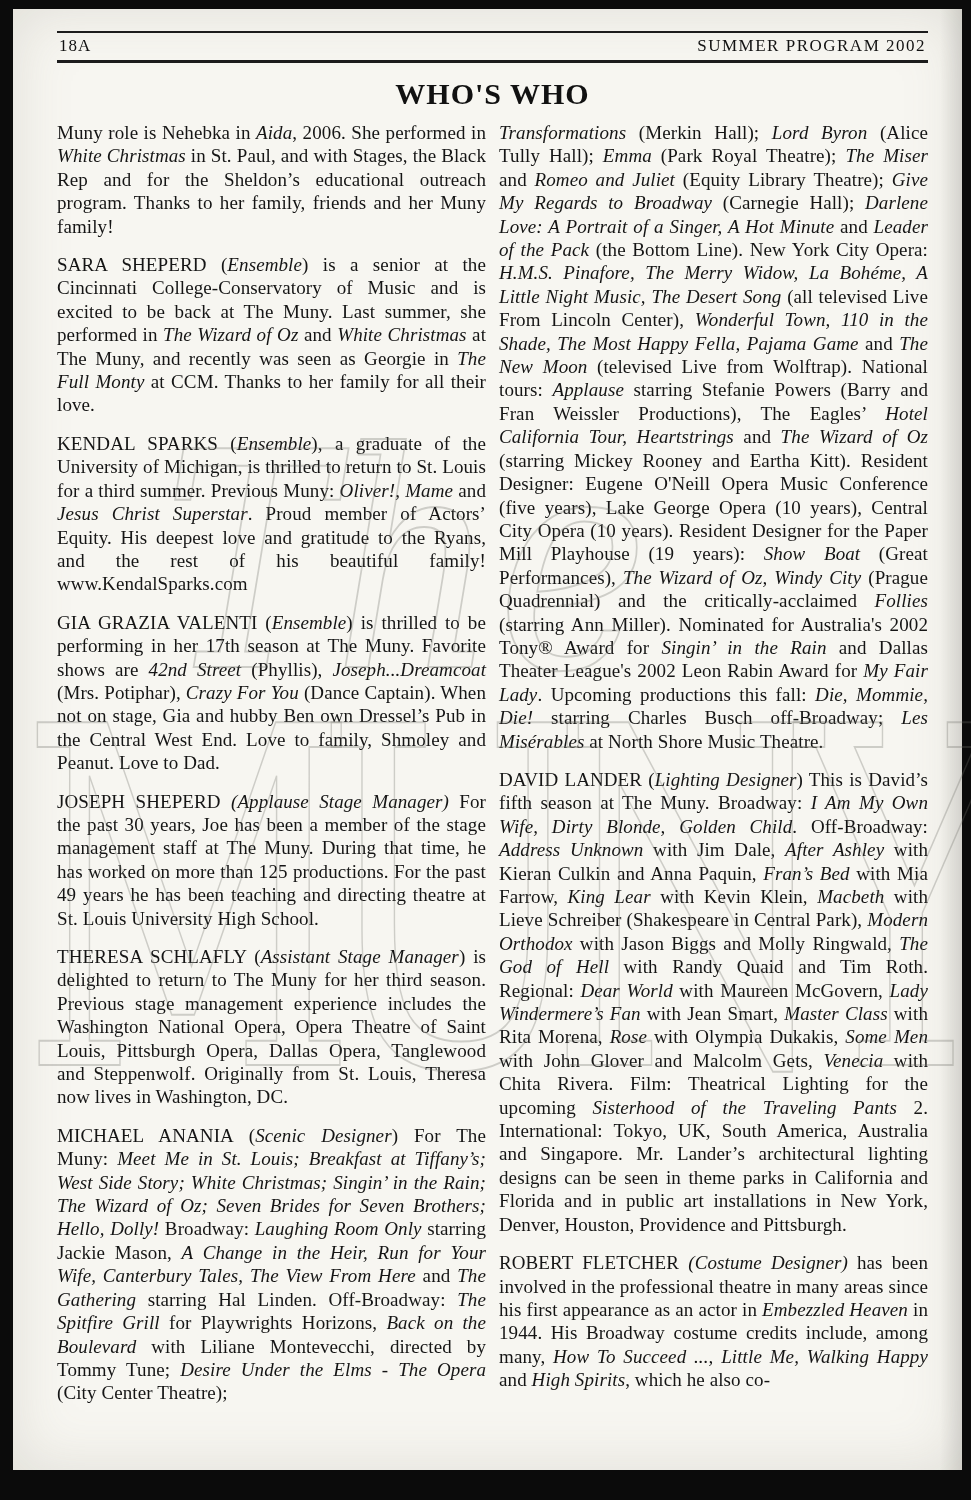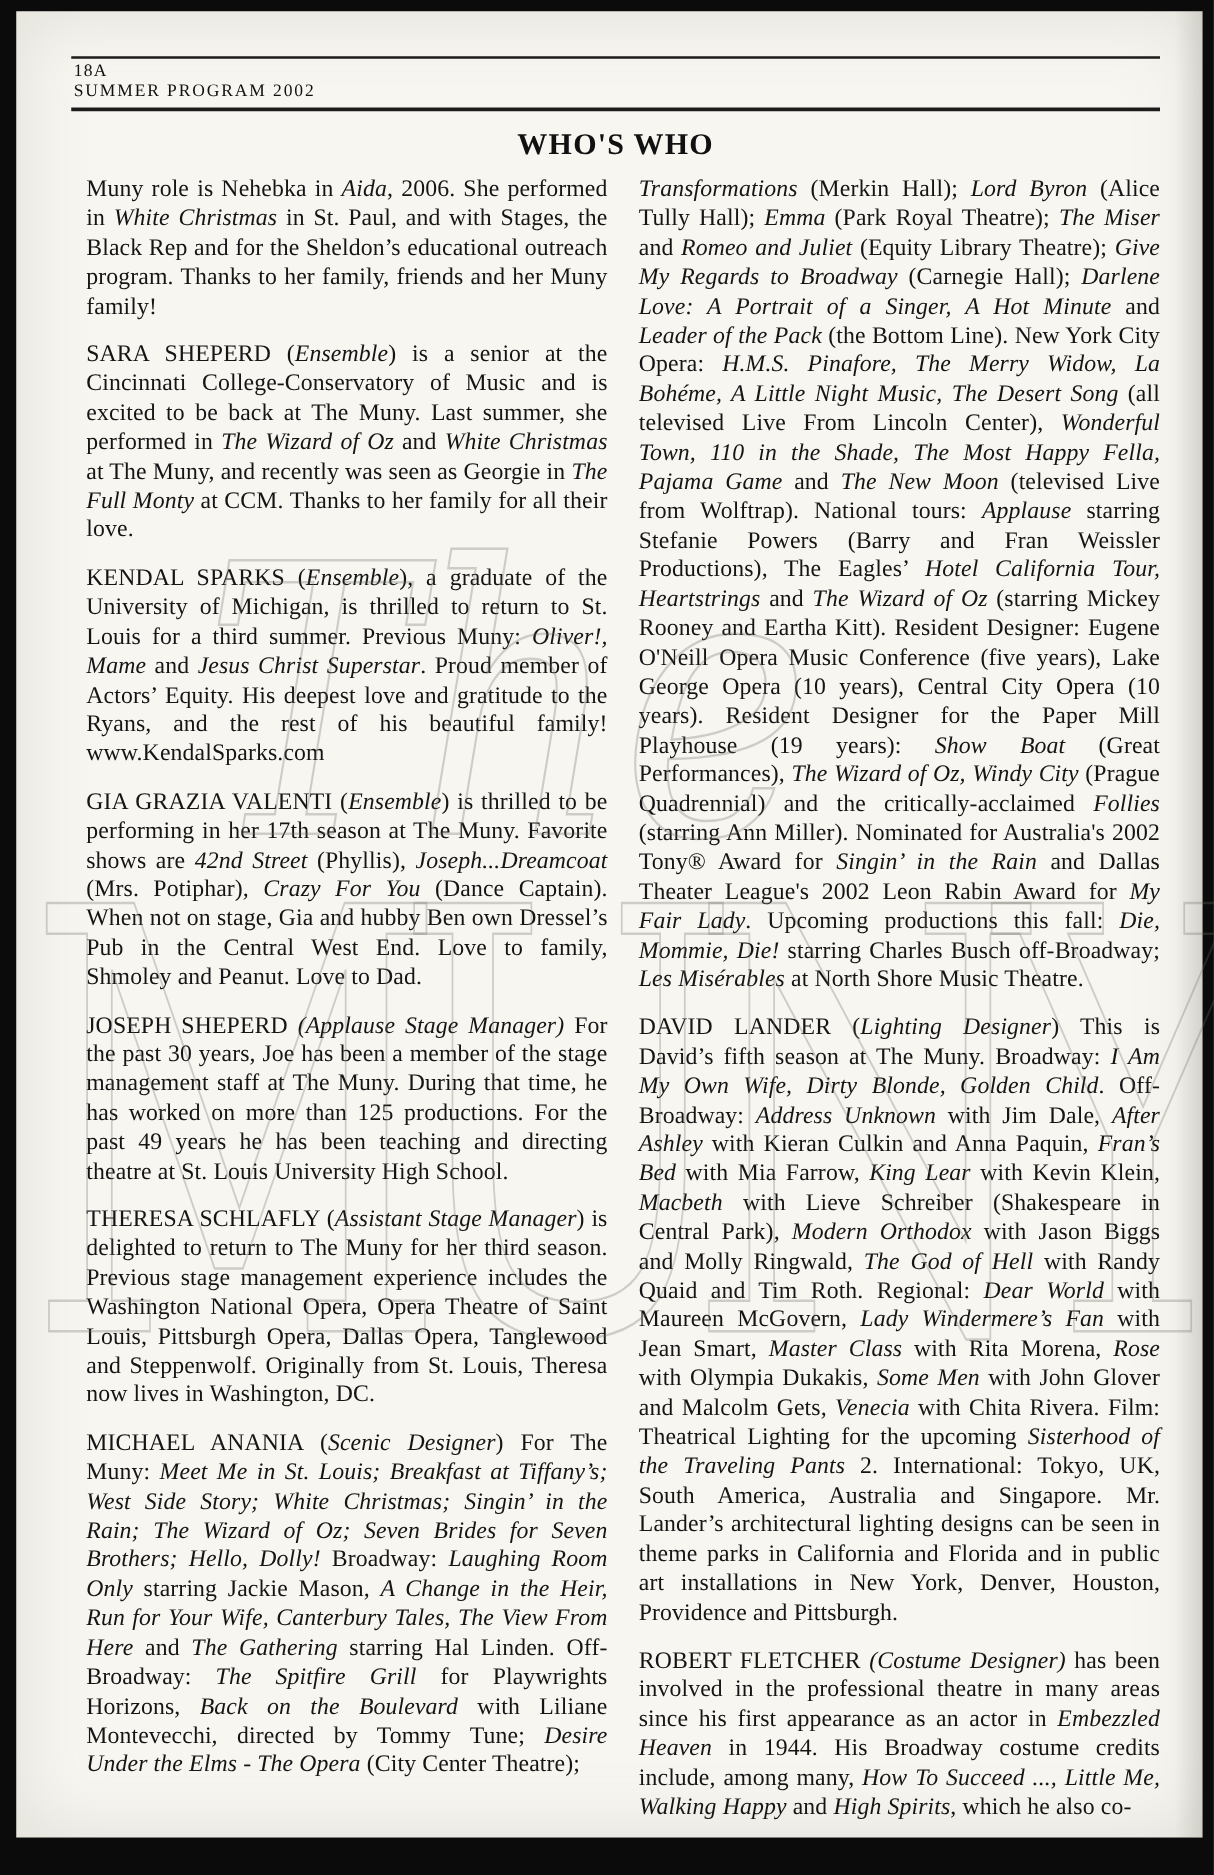--- a/index.html
+++ b/index.html
@@ -16,39 +16,39 @@
   }
   .page::after{
     content:"";position:absolute;top:0;bottom:0;right:0;width:22px;
     background:linear-gradient(to right, rgba(0,0,0,0) 0%, rgba(0,0,0,0.10) 100%);
     pointer-events:none;
   }
   .content{
     position:absolute;left:44px;right:34px;top:0;bottom:0;
   }
   .header{
-    margin-top:36px;
+    margin-top:22px;
     display:flex;justify-content:space-between;align-items:baseline;
     border-top:2px solid #1c1c1c;
     border-bottom:3px solid #1c1c1c;
     padding:3px 2px 4px 2px;
-    font-size:14px;color:#111;flex-direction:column;
+    font-size:17px;color:#111;
   }
   .header .pgnum{letter-spacing:1px;}
   .header .prog{letter-spacing:1.5px;}
   h1.title{
     margin:14px 0 10px 0;text-align:center;
-    font-size:24px;font-weight:700;color:#111;letter-spacing:1px;
+    font-size:30px;font-weight:700;color:#111;letter-spacing:1px;
   }
   .cols{
     display:flex;gap:13px;position:relative;z-index:2;
   }
   .col{width:429px;color:#151515;}
   p.bio{
-    margin:0 0 15px 12px;
+    margin:0 0 15px 0;
     font-size:19px;line-height:23.4px;
     text-align:justify;
     letter-spacing:0.1px;
   }
   p.bio span.b{font-weight:400;}
   p.bio span.i{font-style:italic;}
   
   .wm{
     position:absolute;z-index:3;pointer-events:none;
     color:transparent;

